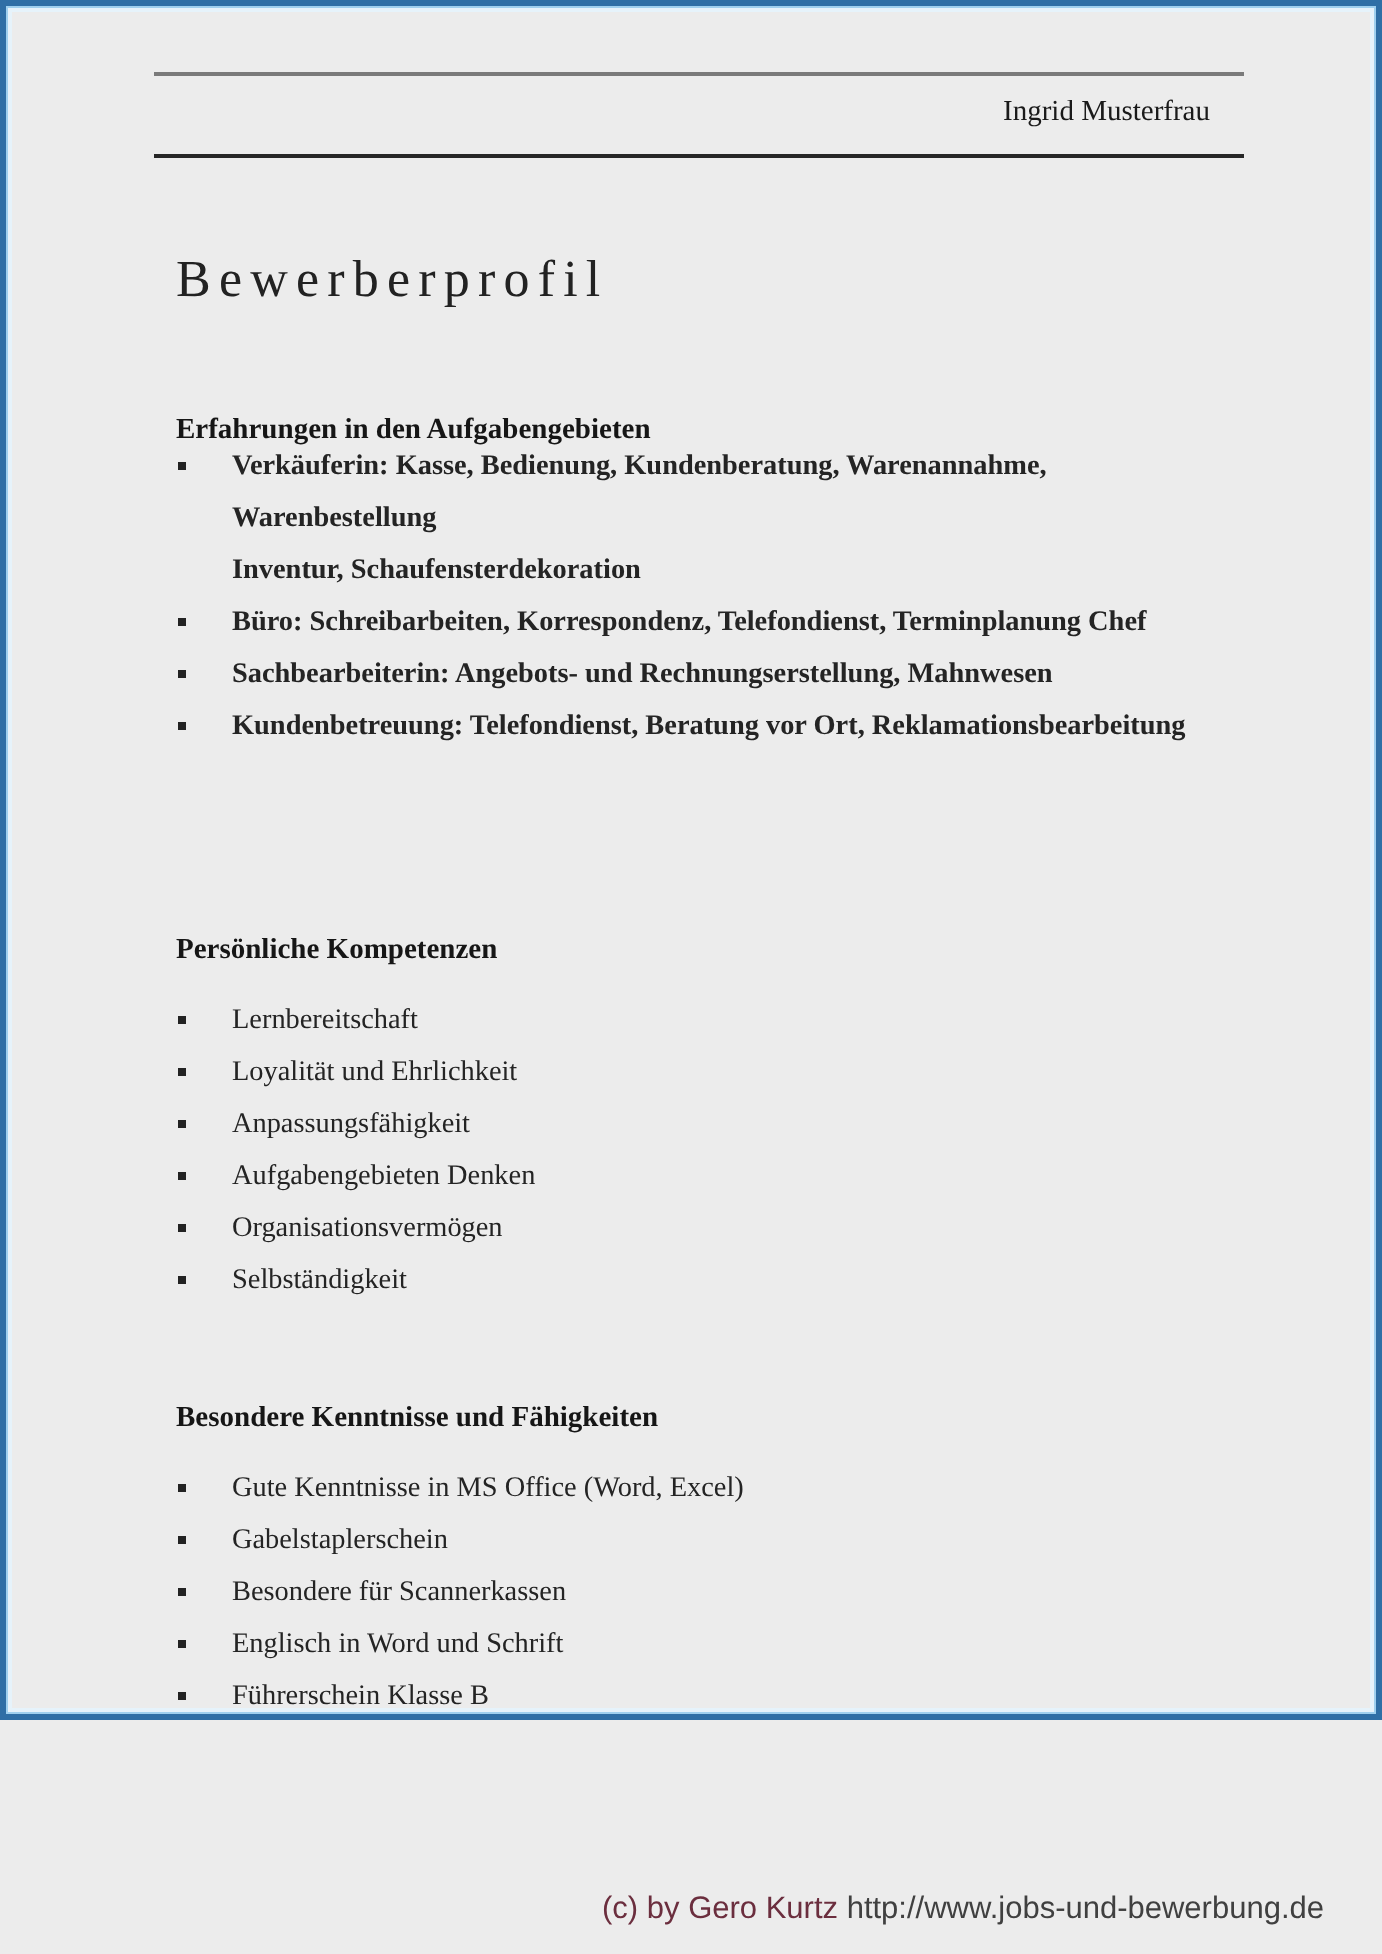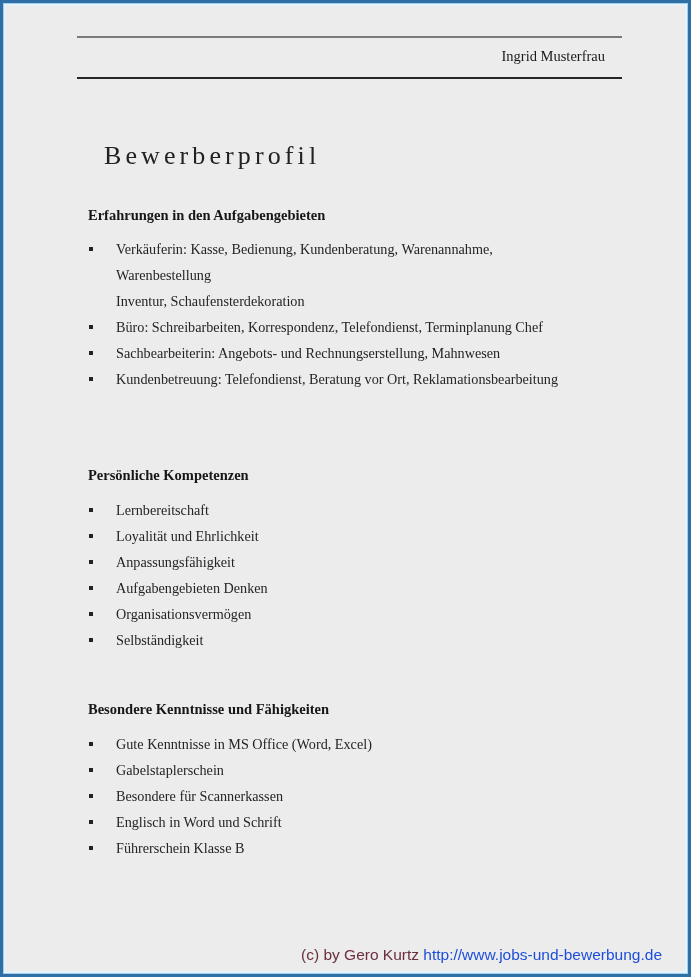--- a/index.html
+++ b/index.html
@@ -11,21 +11,21 @@
     height: 977px;
     background: #ececec;
     position: relative;
     overflow: hidden;
     font-family: "Liberation Serif", "DejaVu Serif", serif;
     color: #1e1e1e;
   }
   .frame {
     position: absolute;
     left: 0; top: 0;
-    width: 691px; height: 977px;
+    width: 691px; height: 860px;
     box-sizing: border-box;
     border: 3px solid #2f6fa6;
     box-shadow: inset 0 0 0 1px #9fd0ef, inset 0 0 0 3px #e6f3fb;
     background: #ececec;
   }
   .rule {
     position: absolute;
     left: 74px;
     width: 545px;
     height: 0;
@@ -40,21 +40,21 @@
     color: #1a1a1a;
   }
   .title {
     position: absolute;
     left: 85px;
     top: 122px;
     font-size: 26px;
     letter-spacing: 4.1px;
     color: #222;
     font-weight: normal;
-    margin: 16px;
+    margin: 0;
   }
   .section-heading {
     position: absolute;
     left: 85px;
     font-size: 14.5px;
     font-weight: bold;
     color: #161616;
     margin: 0;
   }
   .list {
@@ -81,35 +81,35 @@
   }
   .sub-line { display: block; }
   .footer-credit {
     position: absolute;
     right: 26px;
     top: 943px;
     font-family: "Liberation Sans", "DejaVu Sans", sans-serif;
     font-size: 15.5px;
     color: #6b2e3e;
   }
-  .footer-credit .url-part { color: #1d4ed8; }
+  .footer-credit .url-part { color: #404040; }
 </style>
 </head>
 <body>
 
 <div class="frame">
 
   <div class="rule top"></div>
   <div class="header-name">Ingrid Musterfrau</div>
   <div class="rule bottom"></div>
 
   <h1 class="title">Bewerberprofil</h1>
 
   <h2 class="section-heading" style="top:204px;">Erfahrungen in den Aufgabengebieten</h2>
-  <ul class="list" style="top:233px;">
+  <ul class="list" style="top:217px;font-weight:bold;">
     <li>
       <span class="bullet"></span>
       <span class="sub-line">Verkäuferin: Kasse, Bedienung, Kundenberatung, Warenannahme,</span>
       <span class="sub-line">Warenbestellung</span>
       <span class="sub-line">Inventur, Schaufensterdekoration</span>
     </li>
     <li>
       <span class="bullet"></span>
       <span>Büro: Schreibarbeiten, Korrespondenz, Telefondienst, Terminplanung Chef</span>
     </li>

